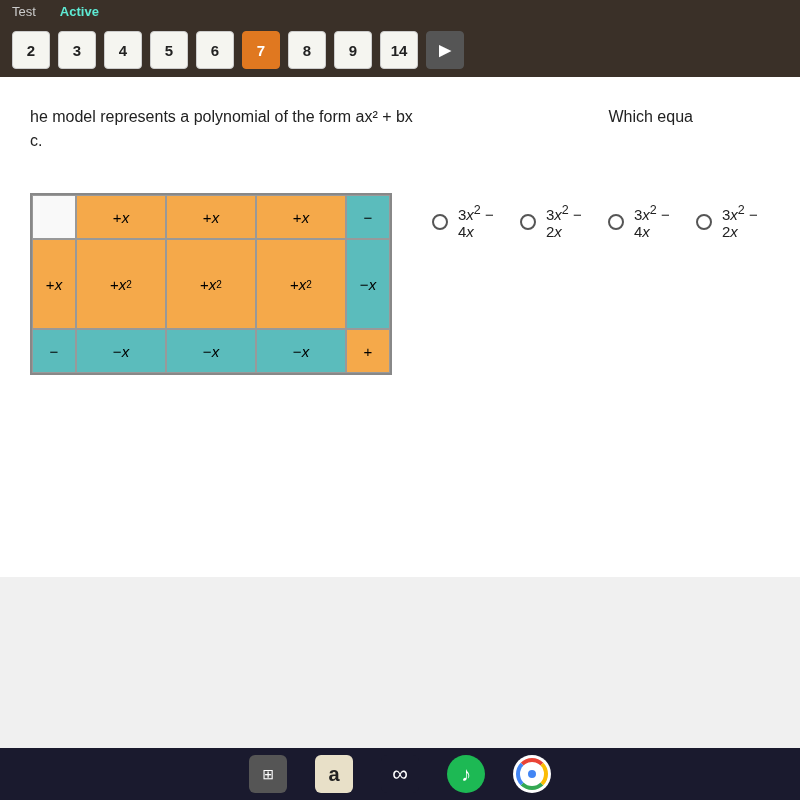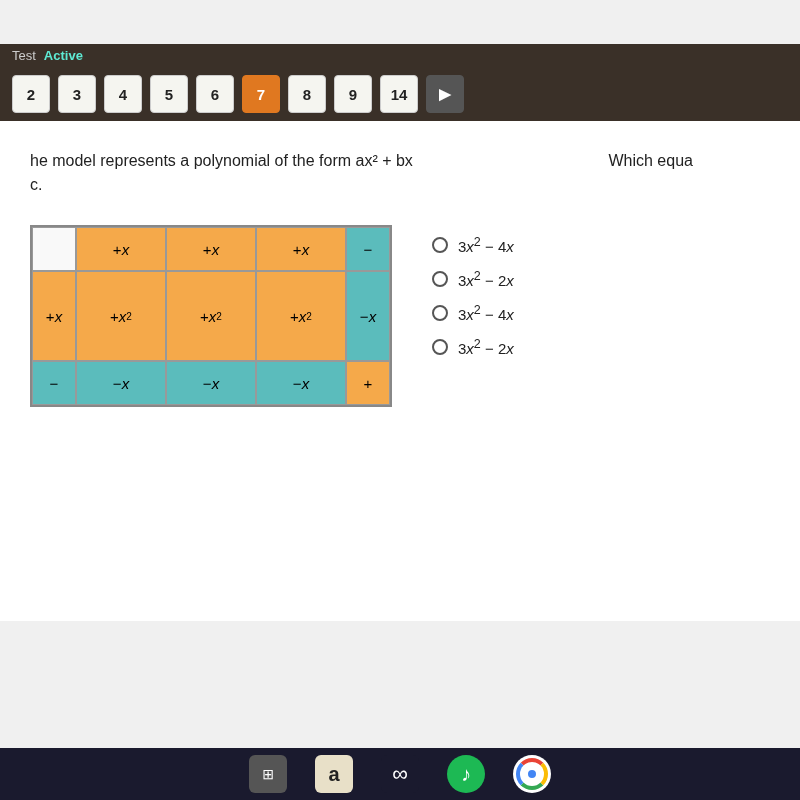--- a/index.html
+++ b/index.html
@@ -11,22 +11,21 @@
       overflow: hidden;
     }
 
     
     .top-bar {
       background: #3a3028;
       height: 23px;
       display: flex;
       align-items: center;
       padding: 0 12px;
-      gap: 8px;
-      margin-top: 44px;
+      gap: 24px;
     }
     .top-bar-test {
       color: #ccc;
       font-size: 13px;
     }
     .top-bar-active {
       color: #5eead4;
       font-weight: bold;
       font-size: 13px;
     }
@@ -68,21 +67,21 @@
     
     .main-content {
       background: #fff;
       padding: 28px 30px 20px 30px;
       min-height: 500px;
     }
 
     .question-text {
       font-size: 16px;
       color: #222;
-      margin-bottom: 28px;
+      margin-bottom: 40px;
       line-height: 1.5;
     }
 
     .content-area {
       display: flex;
       gap: 40px;
       align-items: flex-start;
     }
 
     
@@ -112,21 +111,21 @@
 
     
     .tile-small { width: 44px; height: 44px; }
     .tile-medium { width: 90px; height: 44px; }
     .tile-large { width: 90px; height: 90px; }
     .tile-side { width: 44px; height: 90px; }
 
     
     .answer-choices {
       display: flex;
-      flex-direction: column;
+      flex-direction: row;
       gap: 14px;
       margin-top: 10px;
     }
     .answer-choice {
       display: flex;
       align-items: center;
       gap: 10px;
       font-size: 15px;
       color: #222;
       cursor: pointer;

